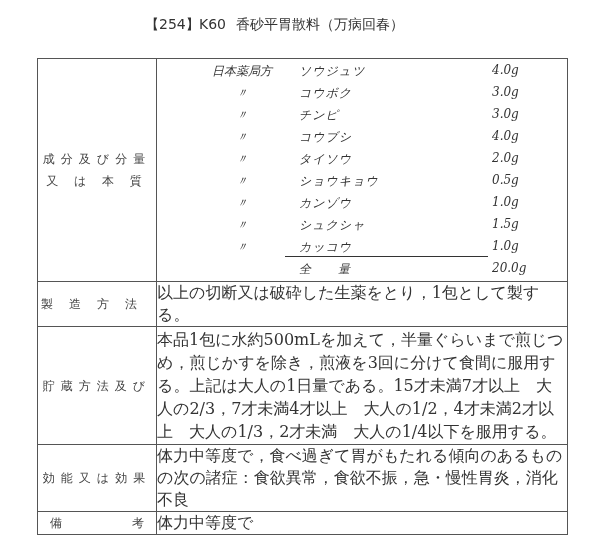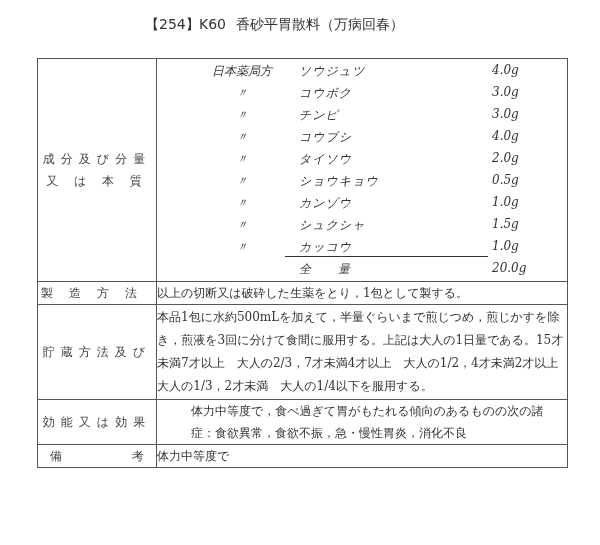--- a/index.html
+++ b/index.html
@@ -25,21 +25,21 @@
     }
     table.mono td {
       border: 1.5px solid #555;
       padding: 0;
       vertical-align: middle;
     }
     td.label {
       width: 118px; text-align: center; font-size: 12px; color: #444;
       line-height: 22px;
     }
-    td.content { padding: 0 6px 0 6px; line-height: 22px; font-size: 12px; }
+    td.content { padding: 0 6px 0 6px; line-height: 22px; font-size: 16px; }
 
     .ing-cell { position: relative; height: 222px; }
     .ing-row { position: absolute; left: 0; height: 22px; width: 100%; font-size: 12px; font-style: italic; }
     .ing-row span { position: absolute; white-space: nowrap; top: 2px; }
     .ing-src { width: 90px; text-align: center; left: 40px; }
     .ing-name { left: 142px; letter-spacing: 1px; }
     .ing-amt { left: 296px; margin-left: 39px; }
     .ing-line { position: absolute; left: 128px; width: 203px; height: 0; border-top: 1px solid #333; }
 
     .spaced { letter-spacing: 6px; }
@@ -123,21 +123,21 @@
     <td class="content">以上の切断又は破砕した生薬をとり，1包として製する。</td>
   </tr>
 
   <tr>
     <td class="label spaced">貯蔵方法及び</td>
     <td class="content" style="line-height:23px; padding-top:1px; padding-bottom:1px;">本品1包に水約500mLを加えて，半量ぐらいまで煎じつめ，煎じかすを除き，煎液を3回に分けて食間に服用する。上記は大人の1日量である。15才未満7才以上　大人の2/3，7才未満4才以上　大人の1/2，4才未満2才以上　大人の1/3，2才未満　大人の1/4以下を服用する。</td>
   </tr>
 
   <tr>
     <td class="label spaced">効能又は効果</td>
-    <td class="content" style="line-height:22px;padding-left:34px;">体力中等度で，食べ過ぎて胃がもたれる傾向のあるものの次の諸症：食欲異常，食欲不振，急・慢性胃炎，消化不良</td>
+    <td class="content" style="line-height:22px;">体力中等度で，食べ過ぎて胃がもたれる傾向のあるものの次の諸症：食欲異常，食欲不振，急・慢性胃炎，消化不良</td>
   </tr>
 
 
 
   <tr>
     <td class="label">
       <div class="bikou">
         <span>備</span>
         <span>考</span>
       </div>

